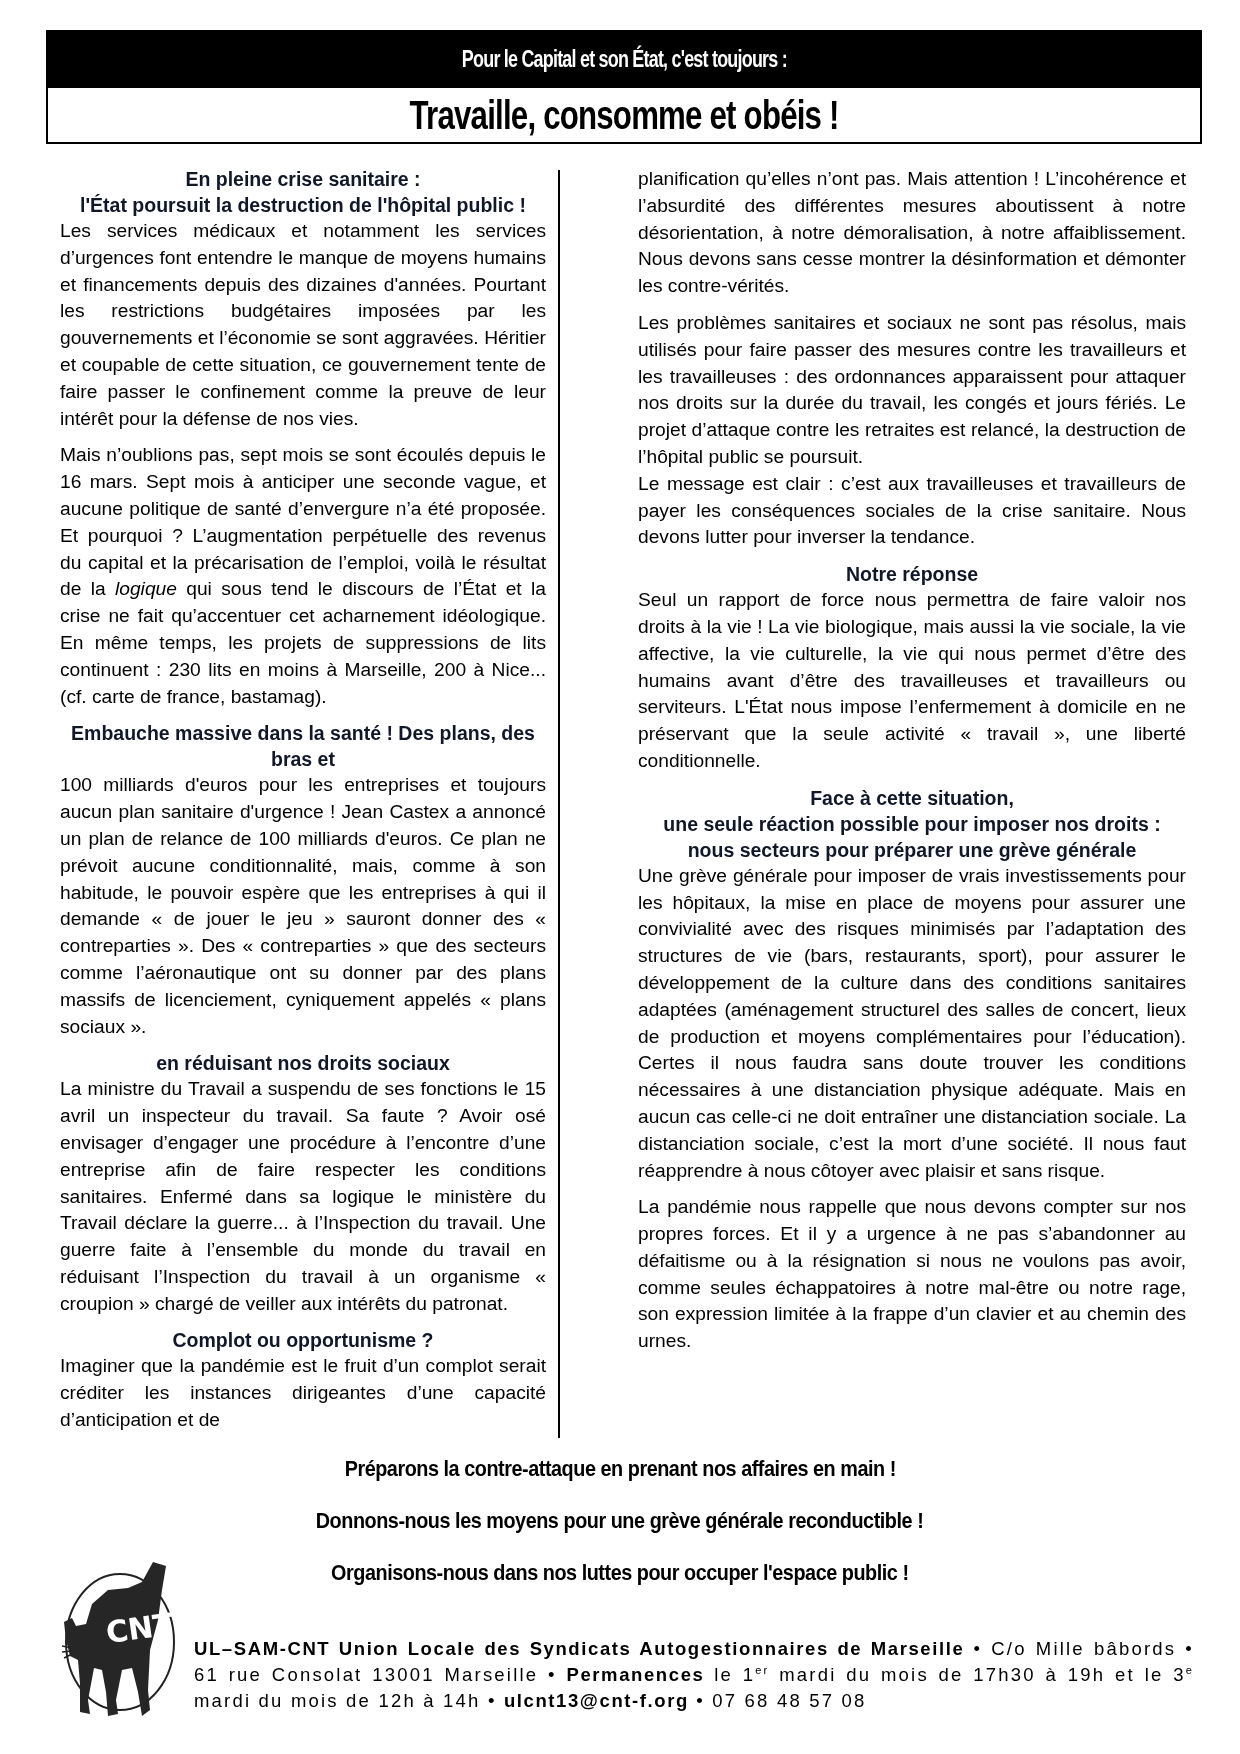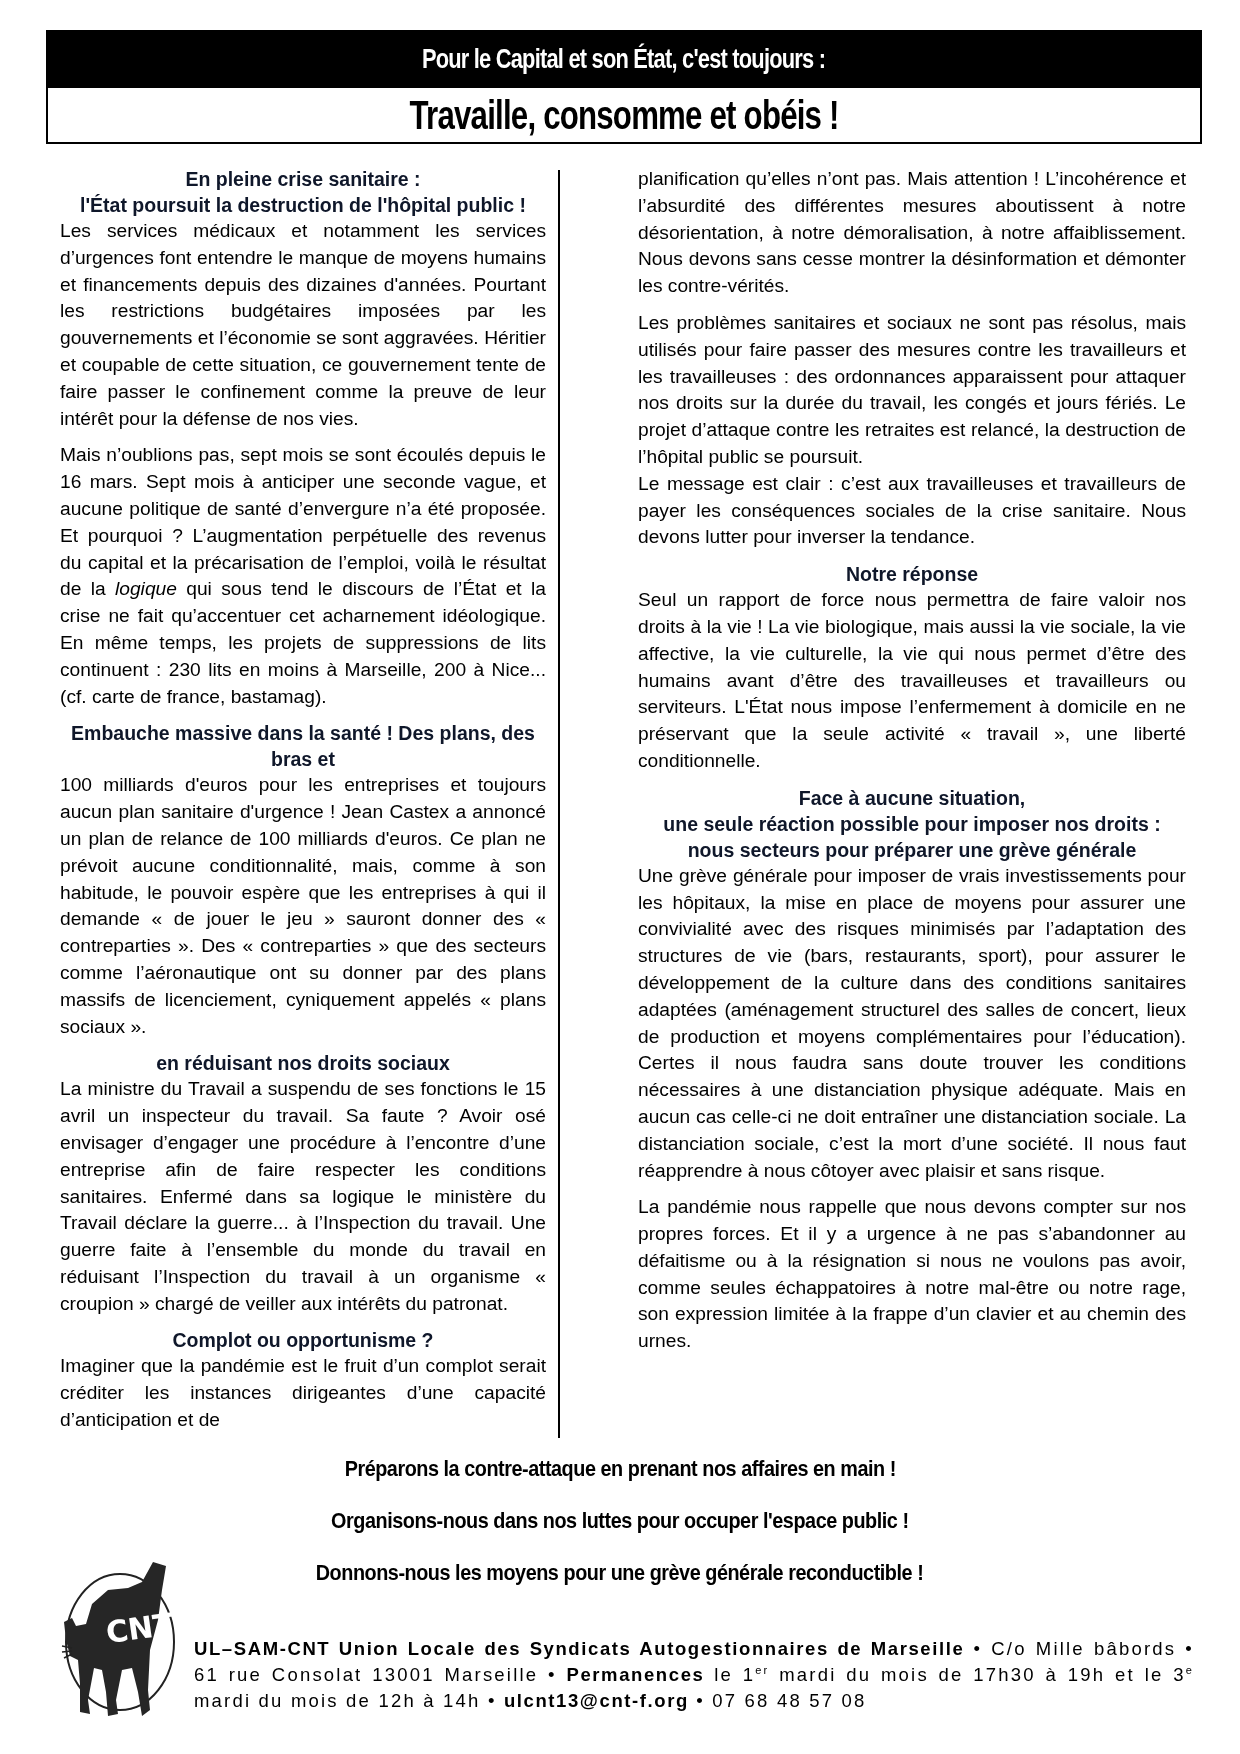--- a/index.html
+++ b/index.html
@@ -3,21 +3,21 @@
   <meta charset="utf-8">
   <style>
     html, body { margin: 0; padding: 0; background: #ffffff; }
     body { width: 1240px; height: 1754px; position: relative; overflow: hidden;
            font-family: "Liberation Sans", sans-serif; color: #000; }
 
     .header { position: absolute; left: 46px; top: 30px; width: 1156px; }
     .header-top { background: #000; color: #fff; height: 58px; display: flex;
                   align-items: center; justify-content: center;
                   font-family: "Liberation Sans", sans-serif; font-weight: bold;
-                  font-size: 28px; letter-spacing: -1px; transform-origin: center; }
+                  font-size: 23px; letter-spacing: -1px; transform-origin: center; }
     .header-top span, .header-bottom span { display: inline-block; transform: scaleX(0.78); }
     .header-bottom { border: 2px solid #000; border-top: none; height: 54px;
                      display: flex; align-items: center; justify-content: center;
                      font-weight: bold; font-size: 40px; letter-spacing: -1px; }
 
     .columns { position: absolute; left: 58px; top: 166px; width: 1130px;
                height: 1270px; }
     .col { position: absolute; top: 0; width: 486px; font-size: 19.2px; line-height: 26.8px; }
     .col-left { left: 2px; }
     .col-right { left: 580px; width: 548px; }
@@ -82,34 +82,34 @@
     <p>planification qu’elles n’ont pas. Mais attention ! L’incohérence et l’absurdité des différentes mesures aboutissent à notre désorientation, à notre démoralisation, à notre affaiblissement. Nous devons sans cesse montrer la désinformation et démonter les contre-vérités.</p>
     <p class="tight">Les problèmes sanitaires et sociaux ne sont pas résolus, mais utilisés pour faire passer des mesures contre les travailleurs et les travailleuses : des ordonnances apparaissent pour attaquer nos droits sur la durée du travail, les congés et jours fériés. Le projet d’attaque contre les retraites est relancé, la destruction de l’hôpital public se poursuit.</p>
     <p>Le message est clair : c’est aux travailleuses et travailleurs de payer les conséquences sociales de la crise sanitaire. Nous devons lutter pour inverser la tendance.</p>
 
     <div class="heading">
       <div>Notre réponse</div>
     </div>
     <p>Seul un rapport de force nous permettra de faire valoir nos droits à la vie ! La vie biologique, mais aussi la vie sociale, la vie affective, la vie culturelle, la vie qui nous permet d’être des humains avant d’être des travailleuses et travailleurs ou serviteurs. L'État nous impose l’enfermement à domicile en ne préservant que la seule activité « travail », une liberté conditionnelle.</p>
 
     <div class="heading">
-      <div>Face à aucune situation,</div>
+      <div>Face à cette situation,</div>
       <div>une seule réaction possible pour imposer nos droits :</div>
       <div>nous secteurs pour préparer une grève générale</div>
     </div>
     <p>Une grève générale pour imposer de vrais investissements pour les hôpitaux, la mise en place de moyens pour assurer une convivialité avec des risques minimisés par l’adaptation des structures de vie (bars, restaurants, sport), pour assurer le développement de la culture dans des conditions sanitaires adaptées (aménagement structurel des salles de concert, lieux de production et moyens complémentaires pour l’éducation). Certes il nous faudra sans doute trouver les conditions nécessaires à une distanciation physique adéquate. Mais en aucun cas celle-ci ne doit entraîner une distanciation sociale. La distanciation sociale, c’est la mort d’une société. Il nous faut réapprendre à nous côtoyer avec plaisir et sans risque.</p>
     <p>La pandémie nous rappelle que nous devons compter sur nos propres forces. Et il y a urgence à ne pas s’abandonner au défaitisme ou à la résignation si nous ne voulons pas avoir, comme seules échappatoires à notre mal-être ou notre rage, son expression limitée à la frappe d’un clavier et au chemin des urnes.</p>
   </div>
 </div>
 <div class="col-divider"></div>
 
 <div class="slogans">
   <div class="slogan"><span>Préparons la contre-attaque en prenant nos affaires en main !</span></div>
+  <div class="slogan"><span>Donnons-nous les moyens pour une grève générale reconductible !</span></div>
   <div class="slogan"><span>Organisons-nous dans nos luttes pour occuper l'espace public !</span></div>
-  <div class="slogan"><span>Donnons-nous les moyens pour une grève générale reconductible !</span></div>
 </div>
 
 <div class="footer">
   <svg class="logo" viewBox="0 0 120 170">
     <ellipse cx="62" cy="82" rx="54" ry="68" fill="none" stroke="#222" stroke-width="2"></ellipse>
     <path d="M95 2 L108 6 L104 30 L100 60 L92 90 L90 130 L92 150 L84 156 L80 132 L74 108 L64 110 L58 140 L60 154 L50 156 L48 132 L44 110 L36 108 L30 140 L32 154 L22 152 L22 124 L20 100 L12 96 L8 80 L6 62 L14 58 L18 66 L28 64 L34 44 L50 30 L70 28 L84 22 Z" fill="#262626"></path>
     <text x="48" y="82" fill="#fff" font-family="DejaVu Sans, sans-serif" font-size="30" font-weight="bold" transform="rotate(-8 58 70)">CNT</text>
     <path d="M4 86 L14 88 M4 92 L14 91 M6 98 L14 94" stroke="#222" stroke-width="1.5"></path>
   </svg>
   <div class="contact">

